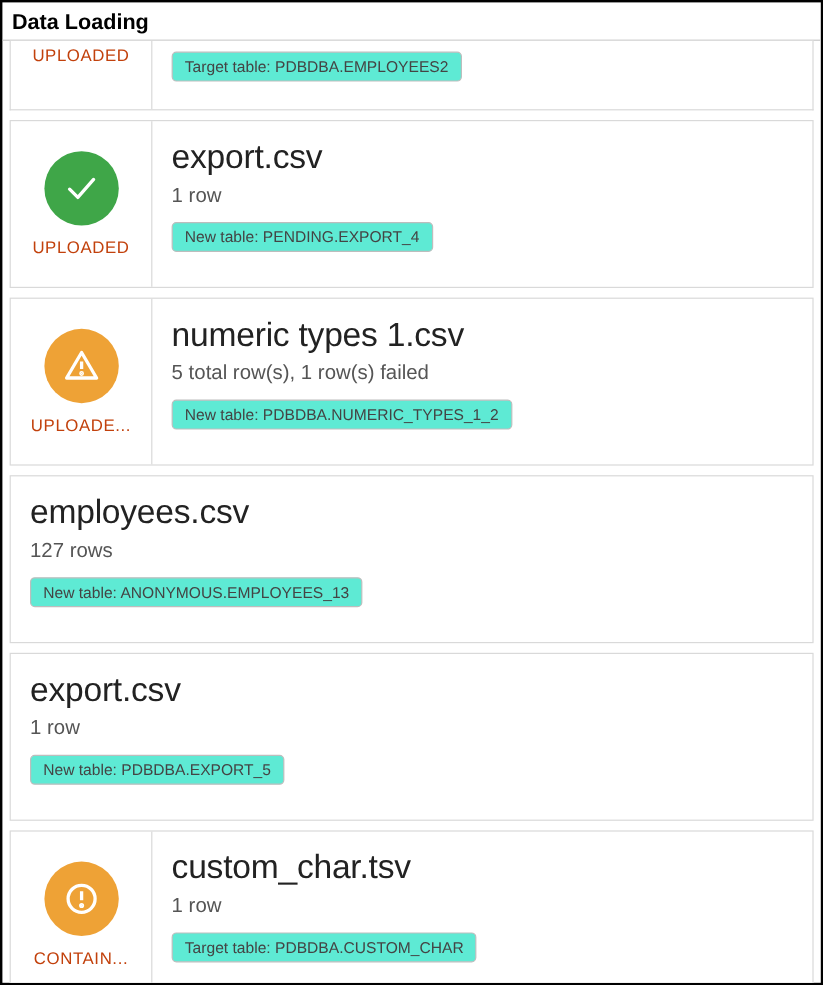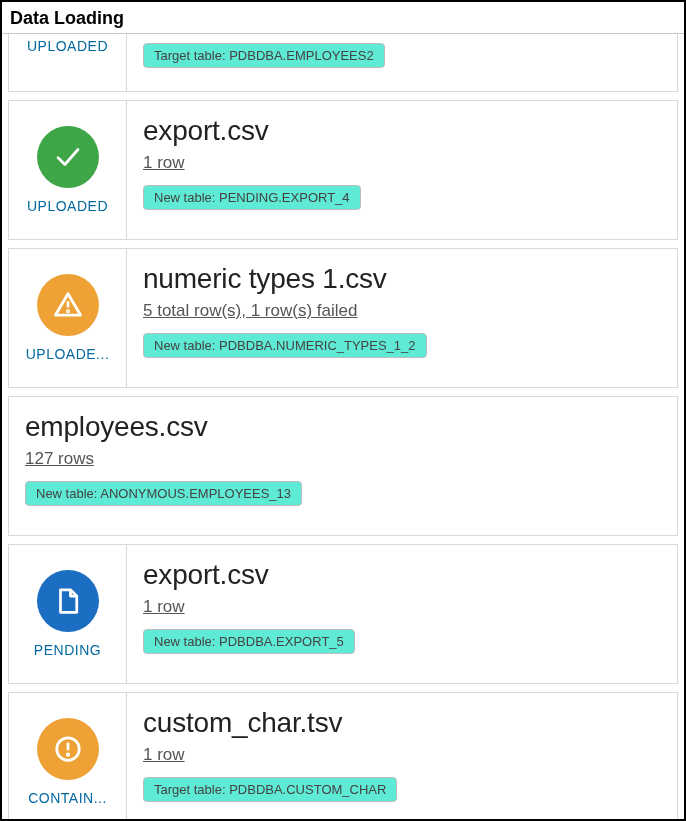--- a/index.html
+++ b/index.html
@@ -58,21 +58,21 @@
     height: 62px;
     border-radius: 50%;
     display: flex;
     align-items: center;
     justify-content: center;
     margin-bottom: 10px;
     flex-shrink: 0;
   }
   .status-label {
     font-size: 14px;
-    color: #0369a1;
+    color: #c2410c;
     letter-spacing: 0.5px;
     max-width: 100%;
     overflow: hidden;
     white-space: nowrap;
     text-overflow: ellipsis;
   }
   .ic-green  { background: #3fa648; }
   .ic-orange { background: #eea236; }
   .ic-red    { background: #d9534f; }
   .ic-blue   { background: #1b6ec2; }
@@ -89,21 +89,20 @@
     font-size: 28px;
     font-weight: 400;
     color: #222;
     letter-spacing: -0.2px;
     margin: 2px 0 6px 0;
   }
   .summary {
     font-size: 17px;
     color: #555;
     margin-bottom: 12px;
-    text-decoration: underline;
   }
   .tag {
     display: inline-block;
     border: 1px solid #bdbdbd;
     border-radius: 4px;
     padding: 4px 10px;
     font-size: 13px;
     color: #444;
     background: #5eead4;
     width: fit-content;
@@ -156,29 +155,20 @@
         </div>
       </div>
       <div class="row">
         <div class="content-col">
           <div class="filename">employees.csv</div>
           <div class="summary">127 rows</div>
           <div class="tag">New table: ANONYMOUS.EMPLOYEES_13</div>
         </div>
       </div>
       <div class="row">
-        <div class="status-col">
-          <div class="status-icon ic-blue">
-            <svg viewBox="0 0 24 24">
-              <path d="M6 3 L14 3 L19 8 L19 21 L6 21 Z" stroke-linejoin="round"></path>
-              <path d="M14 3 L14 8 L19 8" stroke-linejoin="round"></path>
-            </svg>
-          </div>
-          <div class="status-label">PENDING</div>
-        </div>
         <div class="content-col">
           <div class="filename">export.csv</div>
           <div class="summary">1 row</div>
           <div class="tag">New table: PDBDBA.EXPORT_5</div>
         </div>
       </div>
       <div class="row">
         <div class="status-col">
           <div class="status-icon ic-orange">
             <svg viewBox="0 0 24 24">

